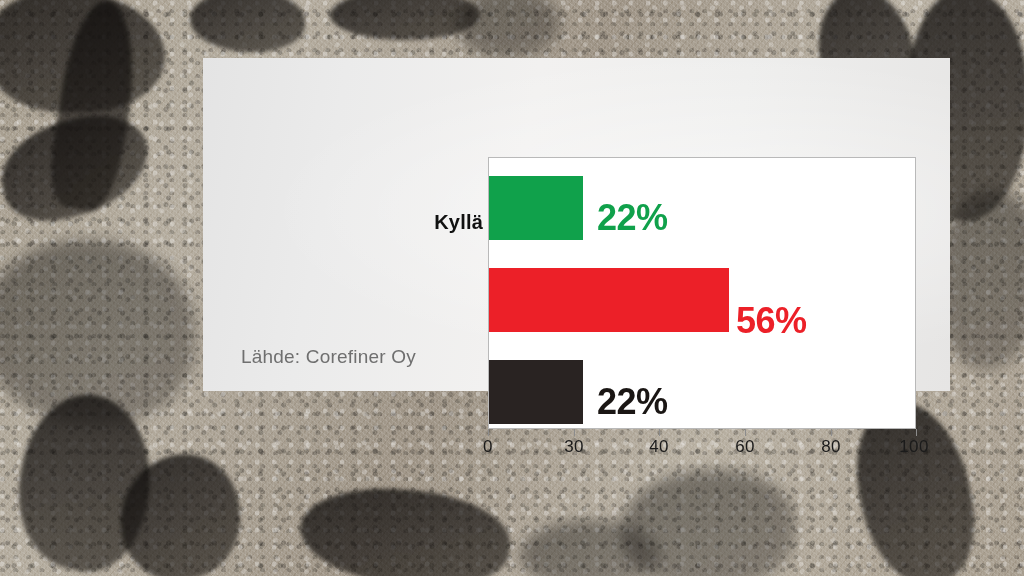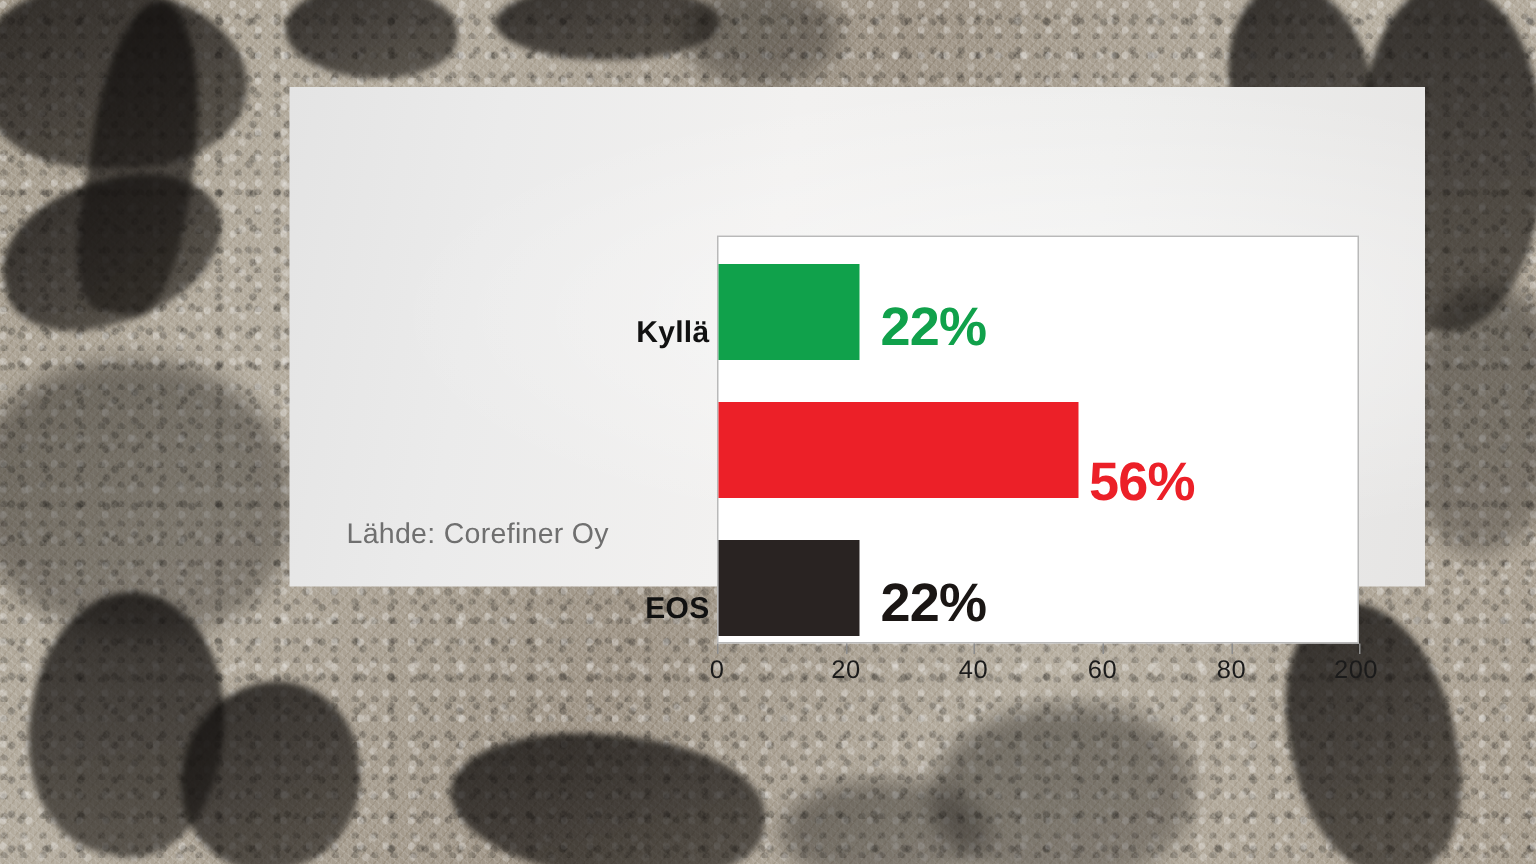--- a/index.html
+++ b/index.html
@@ -50,20 +50,21 @@
   #card-title {
     color:#fff; font-weight:bold; font-size:25.5px; line-height:31px;
     letter-spacing:-.1px; white-space:pre-line;
   }
   #card-body {
     height:333px;
     background:
       radial-gradient(ellipse at 68% 46%, rgba(255,255,255,.55) 0%, rgba(255,255,255,0) 62%),
       linear-gradient(100deg,#e4e4e4 0%,#ebebeb 18%,#f2f1f0 42%,#eeeeed 68%,#e6e5e4 100%);
     position:relative;
+    margin-left:10px;
   }
 
   
   #chart-area { position:absolute; left:0; top:0; width:100%; height:100%; }
 
   #chart-plot {
     position:absolute; left:285px; top:99px; width:428px; height:272px;
     background:#ffffff; border:1px solid #b9b9b9;
   }
   .plot-inner { position:absolute; inset:0; }
@@ -132,21 +133,20 @@
 </div>
 
 <div id="graphic-card">
 
 
   <div id="card-body">
 
     <div id="chart-area">
 
       <div class="cat-label c0">Kyllä</div>
-      <div class="cat-label c2">EOS</div>
 
       <div id="chart-plot">
         <div class="plot-inner">
           <div class="bar b0" style="width:94px;"></div>
           <div class="bar b1" style="width:240px;"></div>
           <div class="bar b2" style="width:94px;"></div>
         </div>
       </div>
 
       <div class="value-label v0" style="left:394px;">22%</div>
@@ -155,25 +155,25 @@
 
       <div id="x-axis">
         <div class="tick-mark" style="left:0px;"></div>
         <div class="tick-mark" style="left:86px;"></div>
         <div class="tick-mark" style="left:171px;"></div>
         <div class="tick-mark" style="left:257px;"></div>
         <div class="tick-mark" style="left:343px;"></div>
         <div class="tick-mark" style="left:428px;"></div>
 
         <div class="tick-label" style="left:0px;">0</div>
-        <div class="tick-label" style="left:86px;">20</div>
+        <div class="tick-label" style="left:86px;">30</div>
         <div class="tick-label" style="left:171px;">40</div>
         <div class="tick-label" style="left:257px;">60</div>
         <div class="tick-label" style="left:343px;">80</div>
-        <div class="tick-label" style="left:426px;">200</div>
+        <div class="tick-label" style="left:426px;">100</div>
       </div>
 
     </div>
 
     <div id="source-note">Lähde: Corefiner Oy</div>
 
   </div>
 </div>
 
 </body></html>

